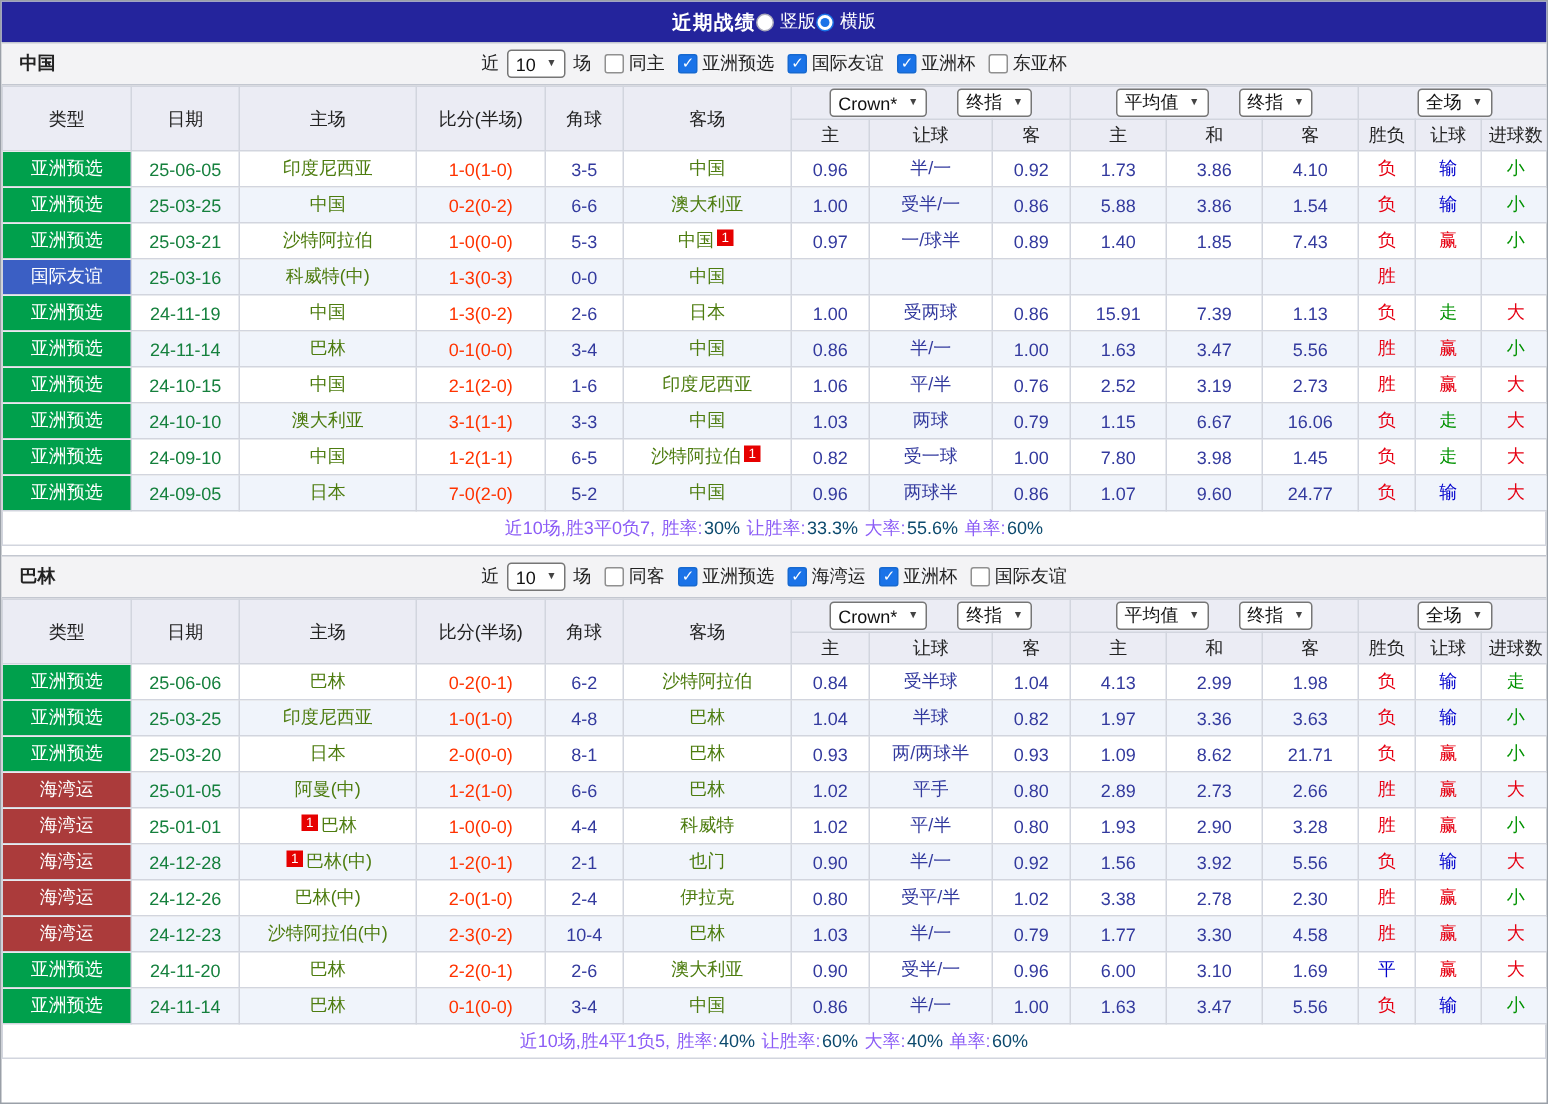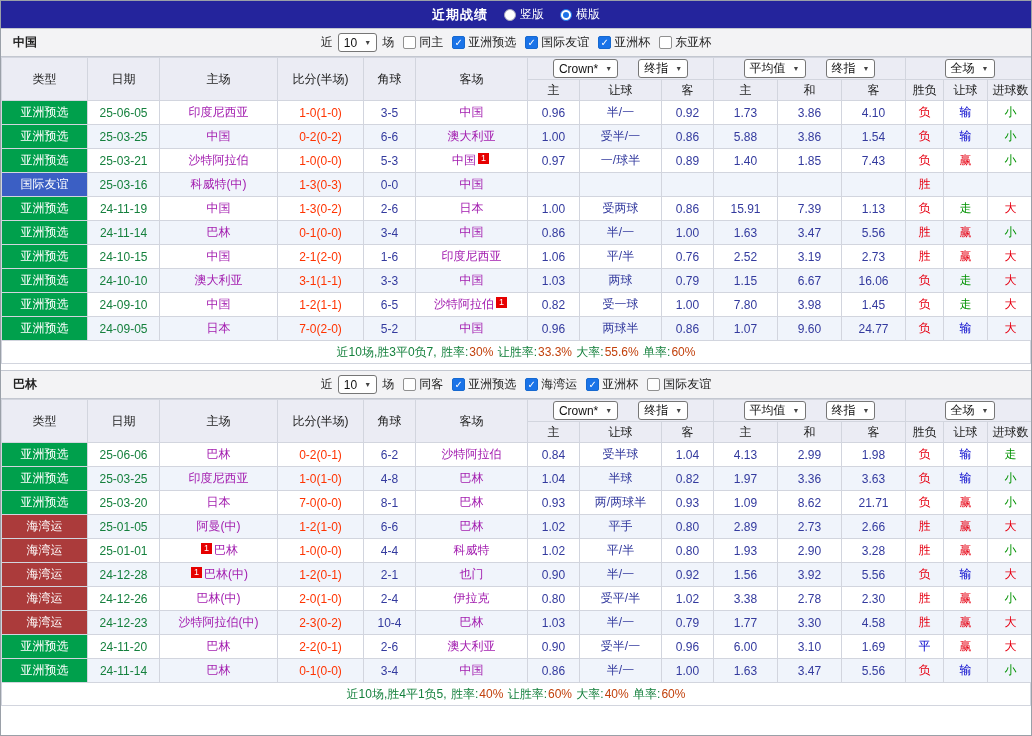--- a/index.html
+++ b/index.html
@@ -1,20 +1,20 @@
 <!DOCTYPE html>
 <html><head>
 <meta charset="utf-8">
 <style>
   *{box-sizing:border-box;margin:0;padding:0}
   html,body{background:#e9e9e9}
   body{width:1032px;font-family:"Liberation Sans","DejaVu Sans",sans-serif;font-size:12px}
   .page{width:1032px;height:736px;background:#fff;border:1px solid #9aa0a8;overflow:hidden}
 
-  .topbar{height:27px;background:#24249c;display:flex;align-items:center;justify-content:center;gap:16px}
+  .topbar{height:27px;background:#24249c;display:flex;align-items:center;justify-content:center;}
   .topbar .title{color:#fff;font-weight:bold;font-size:13px;letter-spacing:1px}
   .radio-opt{display:inline-flex;align-items:center;gap:4px;color:#fff;font-size:12px;cursor:pointer}
   .radio{width:12px;height:12px;border-radius:50%;background:#fff;border:1px solid #aab;position:relative;display:inline-block}
   .radio.on{border-color:#1a73e8}
   .radio.on::after{content:"";position:absolute;left:2px;top:2px;width:6px;height:6px;border-radius:50%;background:#1a73e8}
 
   .sec-hd{height:29px;background:#f3f3f5;border-top:1px solid #c3c7d0;border-bottom:1px solid #c3c7d0;
           display:flex;align-items:center;justify-content:center;position:relative;color:#222}
   .sec-hd .team-label{position:absolute;left:12px;font-weight:bold}
   .filters{display:flex;align-items:center;gap:5px}
@@ -32,32 +32,32 @@
   table{width:100%;border-collapse:collapse;table-layout:fixed;font-size:12px}
   th,td{border:1px solid #d2d5de;text-align:center;white-space:nowrap;overflow:hidden;padding:1px 2px}
   thead th{background:#ebecf4;font-weight:normal;height:21px;color:#222}
   tbody td{height:24px}
   tbody tr:nth-child(even){background:#f0f4fb}
   td.type{color:#fff}
   .t-green{background:#00a04c}
   .t-blue{background:#3b5fc4}
   .t-darkred{background:#ab3b3b}
   td.date{color:#15803d}
-  .team{color:#a21caf;cursor:pointer}
+  .team{color:#4d7c0f;cursor:pointer}
   td.score{color:#ff3300}
   td.odds{color:#333a9e}
   .c-red{color:#e60012}
   .c-blue{color:#0000cc}
   .c-green{color:#009200}
   .badge{display:inline-block;width:11px;height:11px;line-height:11px;background:#e60000;color:#fff;
          font-size:9px;text-align:center;margin:0 2px;position:relative;top:-3px}
   .summary{height:23px;border:1px solid #d2d5de;border-top:none;display:flex;align-items:center;
            justify-content:center;gap:1px}
-  .sp,.sl{color:#15803d}
-  .sv{color:#c2410c}
+  .sp,.sl{color:#8b5cf6}
+  .sv{color:#0c4a6e}
   .sec+.sec{margin-top:6px}
 </style>
 </head>
 <body>
 
 <div class="page">
 
   <div class="topbar">
     <span class="title">近期战绩</span>
     <label class="radio-opt">
@@ -500,21 +500,21 @@
             <td class="odds">3.36</td>
             <td class="odds">3.63</td>
             <td class="c-red">负</td>
             <td class="c-blue">输</td>
             <td class="c-green">小</td>
           </tr>
           <tr>
             <td class="type t-green">亚洲预选</td>
             <td class="date">25-03-20</td>
             <td><span class="team">日本</span></td>
-            <td class="score">7-0(0-0)</td>
+            <td class="score">2-0(0-0)</td>
             <td class="odds">8-1</td>
             <td><span class="team">巴林</span></td>
             <td class="odds">0.93</td>
             <td class="odds">两/两球半</td>
             <td class="odds">0.93</td>
             <td class="odds">1.09</td>
             <td class="odds">8.62</td>
             <td class="odds">21.71</td>
             <td class="c-red">负</td>
             <td class="c-red">赢</td>

